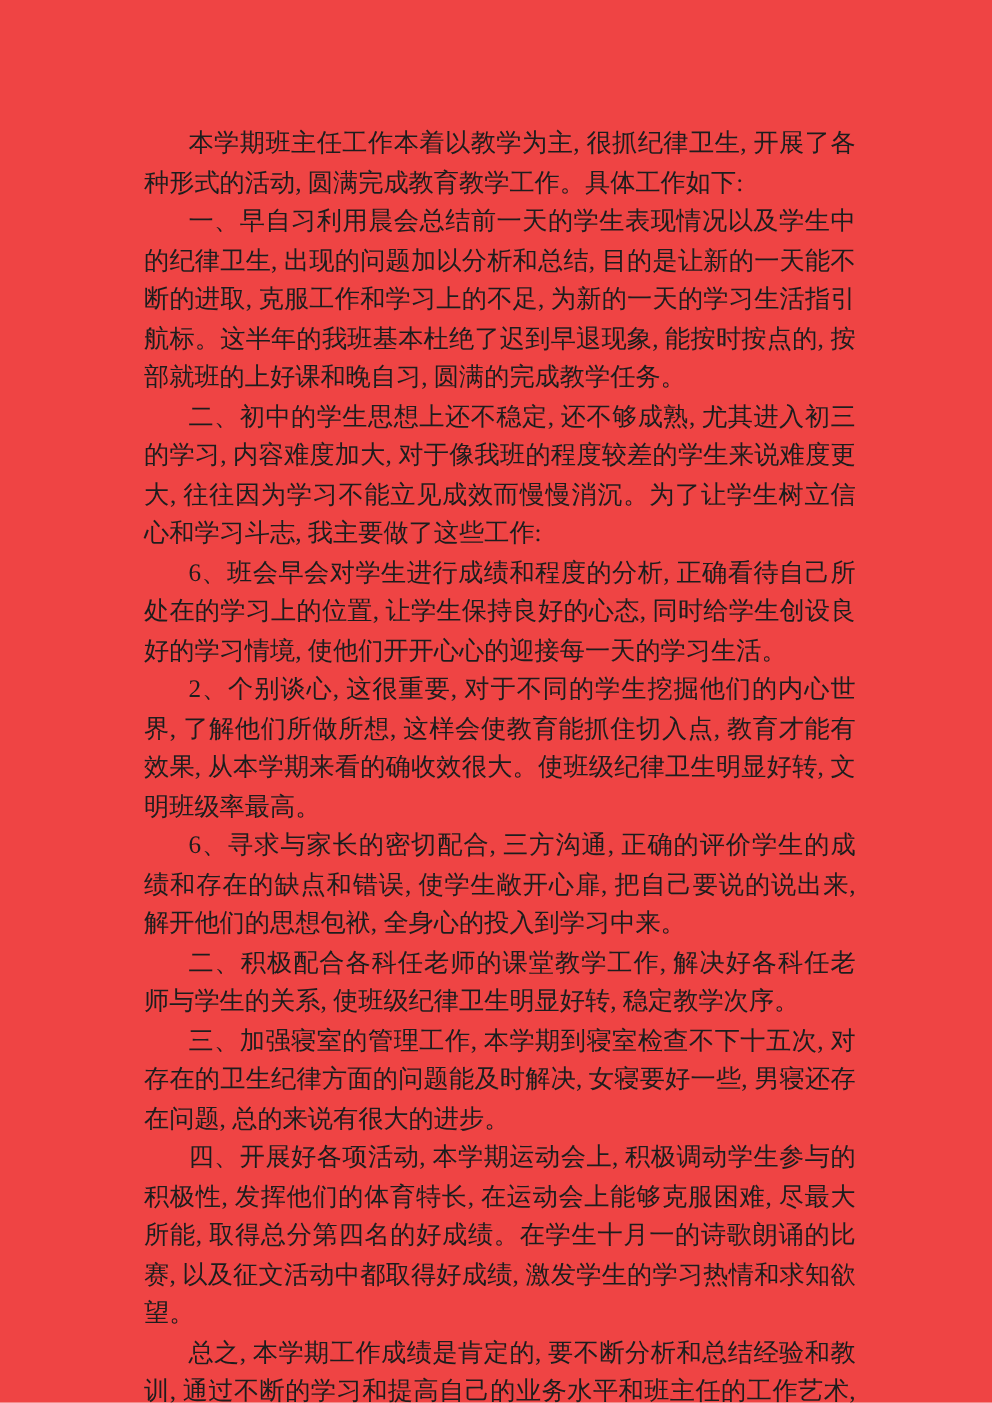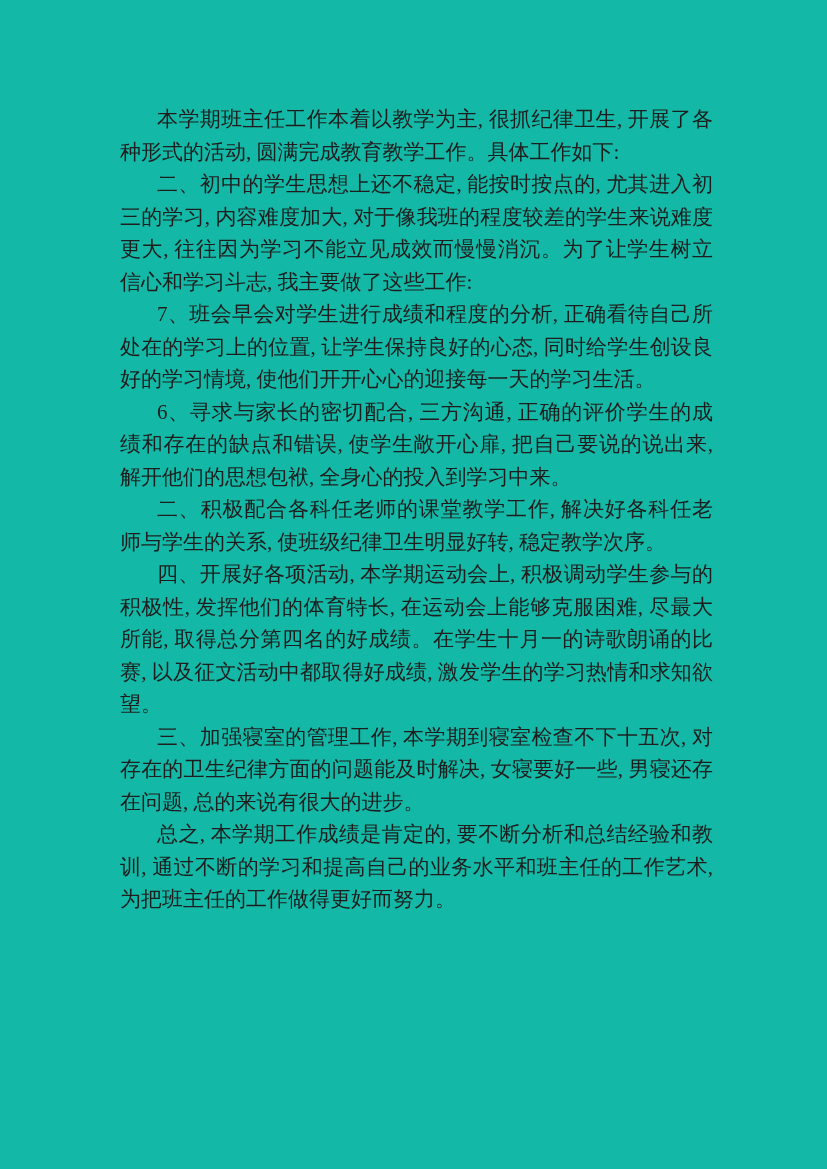--- a/index.html
+++ b/index.html
@@ -27,24 +27,26 @@
     font-size: 21px;
     line-height: 32.5px;
     text-align: justify;
     text-indent: 37px;
     word-break: break-all;
   }
 </style>
 </head>
 <body>
 
-<div class="doc-page" style="background: #14b8a6; color: rgb(29, 29, 29);">
+<div class="doc-page" style="background: #ef4444; color: rgb(29, 29, 29);">
   <div class="doc-body">
       <p>本学期班主任工作本着以教学为主, 很抓纪律卫生, 开展了各种形式的活动, 圆满完成教育教学工作。具体工作如下:</p>
-      <p>二、初中的学生思想上还不稳定, 能按时按点的, 尤其进入初三的学习, 内容难度加大, 对于像我班的程度较差的学生来说难度更大, 往往因为学习不能立见成效而慢慢消沉。为了让学生树立信心和学习斗志, 我主要做了这些工作:</p>
-      <p>7、班会早会对学生进行成绩和程度的分析, 正确看待自己所处在的学习上的位置, 让学生保持良好的心态, 同时给学生创设良好的学习情境, 使他们开开心心的迎接每一天的学习生活。</p>
+      <p>一、早自习利用晨会总结前一天的学生表现情况以及学生中的纪律卫生, 出现的问题加以分析和总结, 目的是让新的一天能不断的进取, 克服工作和学习上的不足, 为新的一天的学习生活指引航标。这半年的我班基本杜绝了迟到早退现象, 能按时按点的, 按部就班的上好课和晚自习, 圆满的完成教学任务。</p>
+      <p>二、初中的学生思想上还不稳定, 还不够成熟, 尤其进入初三的学习, 内容难度加大, 对于像我班的程度较差的学生来说难度更大, 往往因为学习不能立见成效而慢慢消沉。为了让学生树立信心和学习斗志, 我主要做了这些工作:</p>
+      <p>6、班会早会对学生进行成绩和程度的分析, 正确看待自己所处在的学习上的位置, 让学生保持良好的心态, 同时给学生创设良好的学习情境, 使他们开开心心的迎接每一天的学习生活。</p>
+      <p>2、个别谈心, 这很重要, 对于不同的学生挖掘他们的内心世界, 了解他们所做所想, 这样会使教育能抓住切入点, 教育才能有效果, 从本学期来看的确收效很大。使班级纪律卫生明显好转, 文明班级率最高。</p>
       <p>6、寻求与家长的密切配合, 三方沟通, 正确的评价学生的成绩和存在的缺点和错误, 使学生敞开心扉, 把自己要说的说出来, 解开他们的思想包袱, 全身心的投入到学习中来。</p>
       <p>二、积极配合各科任老师的课堂教学工作, 解决好各科任老师与学生的关系, 使班级纪律卫生明显好转, 稳定教学次序。</p>
+      <p>三、加强寝室的管理工作, 本学期到寝室检查不下十五次, 对存在的卫生纪律方面的问题能及时解决, 女寝要好一些, 男寝还存在问题, 总的来说有很大的进步。</p>
       <p>四、开展好各项活动, 本学期运动会上, 积极调动学生参与的积极性, 发挥他们的体育特长, 在运动会上能够克服困难, 尽最大所能, 取得总分第四名的好成绩。在学生十月一的诗歌朗诵的比赛, 以及征文活动中都取得好成绩, 激发学生的学习热情和求知欲望。</p>
-      <p>三、加强寝室的管理工作, 本学期到寝室检查不下十五次, 对存在的卫生纪律方面的问题能及时解决, 女寝要好一些, 男寝还存在问题, 总的来说有很大的进步。</p>
       <p>总之, 本学期工作成绩是肯定的, 要不断分析和总结经验和教训, 通过不断的学习和提高自己的业务水平和班主任的工作艺术, 为把班主任的工作做得更好而努力。</p>
     </div>
 </div>
 
 </body></html>

